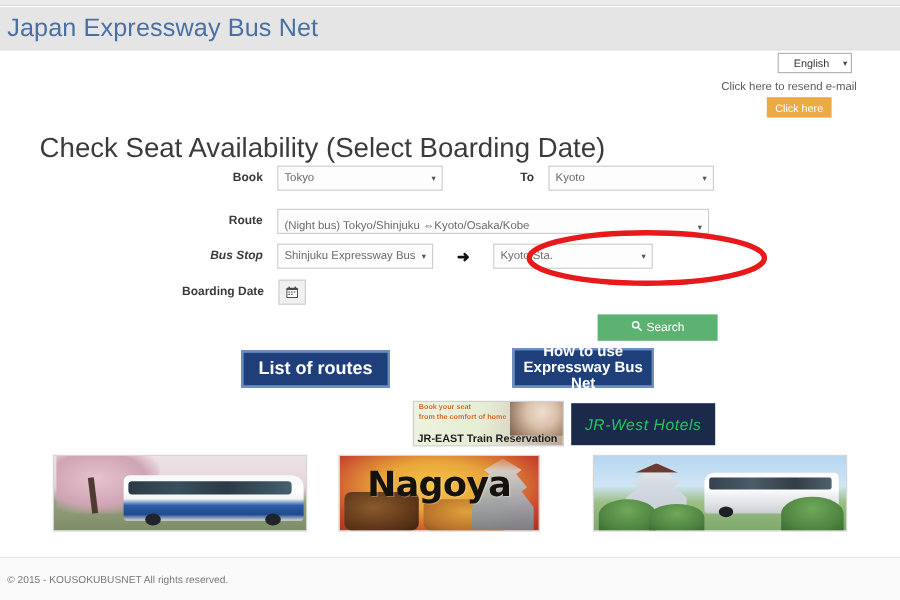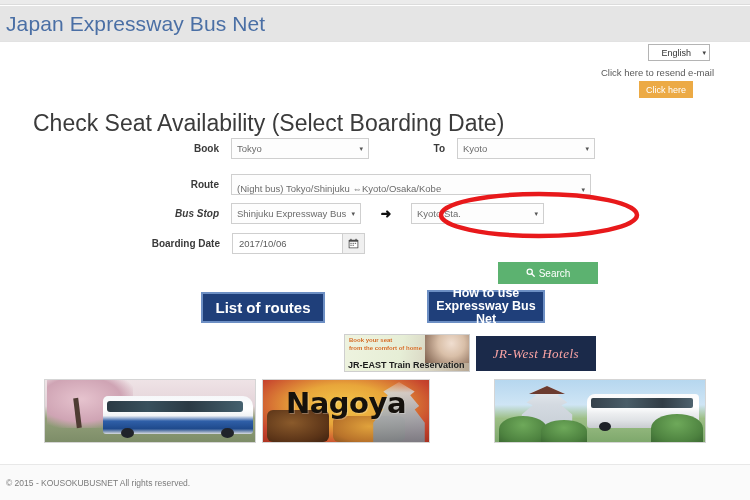--- a/index.html
+++ b/index.html
@@ -282,38 +282,38 @@
     position: absolute;
     top: 336px; left: 476px;
     width: 120px; height: 35px;
     background: #1b2a4a;
     display: flex;
     align-items: center;
     justify-content: center;
     cursor: pointer;
   }
   #banner-jrwest .brand {
-    color: #fca5a5;
-    font-family: Liberation Serif, serif;
+    color: #22c55e;
+    font-family: Liberation Sans, sans-serif;
     font-style: italic;
     font-size: 13px;
     letter-spacing: 0.5px;
     white-space: nowrap;
   }
 
   
   .thumb {
     position: absolute;
     top: 379px;
     height: 64px;
     border: 1px solid #d5d5d5;
     overflow: hidden;
   }
   #thumb-bus-sakura { left: 44px; width: 212px; }
-  #thumb-nagoya    { left: 262px; width: 168px; padding-left: 32px; }
+  #thumb-nagoya    { left: 282px; width: 168px; padding-left: 32px; }
   #thumb-castle    { left: 494px; width: 212px; }
 
   
   #thumb-bus-sakura .scene {
     position: absolute; inset: 0;
     background:
       linear-gradient(to bottom, #efe3e6 0%, #e3d3d8 42%, #93a07a 62%, #7d8d68 100%);
   }
   #thumb-bus-sakura .tree {
     position: absolute; left: 2px; top: 0;
@@ -508,21 +508,20 @@
   </div>
   <div class="arrow-sep">➜</div>
   <div class="select-box right">
     <span class="val">Kyoto Sta.</span>
     <span class="caret">▾</span>
   </div>
 </div>
 
 <div class="form-row" id="row-date">
   <div class="field-label">Boarding Date</div>
-  <input id="date-input" type="text" value="2017/10/06" style="">
   <div id="date-picker-button">
     <svg width="11" height="11" viewBox="0 0 16 16" aria-hidden="true">
       <rect x="1" y="2.5" width="14" height="12.5" rx="1" fill="#4a4a4a"></rect>
       <rect x="2.2" y="5.4" width="11.6" height="8.4" fill="#ffffff"></rect>
       <rect x="3.4" y="1" width="1.8" height="3" rx="0.6" fill="#4a4a4a"></rect>
       <rect x="10.8" y="1" width="1.8" height="3" rx="0.6" fill="#4a4a4a"></rect>
       <rect x="3.4" y="7" width="2" height="1.6" fill="#6b6b6b"></rect>
       <rect x="6.6" y="7" width="2" height="1.6" fill="#6b6b6b"></rect>
       <rect x="9.8" y="7" width="2" height="1.6" fill="#6b6b6b"></rect>
       <rect x="3.4" y="9.8" width="2" height="1.6" fill="#6b6b6b"></rect>

